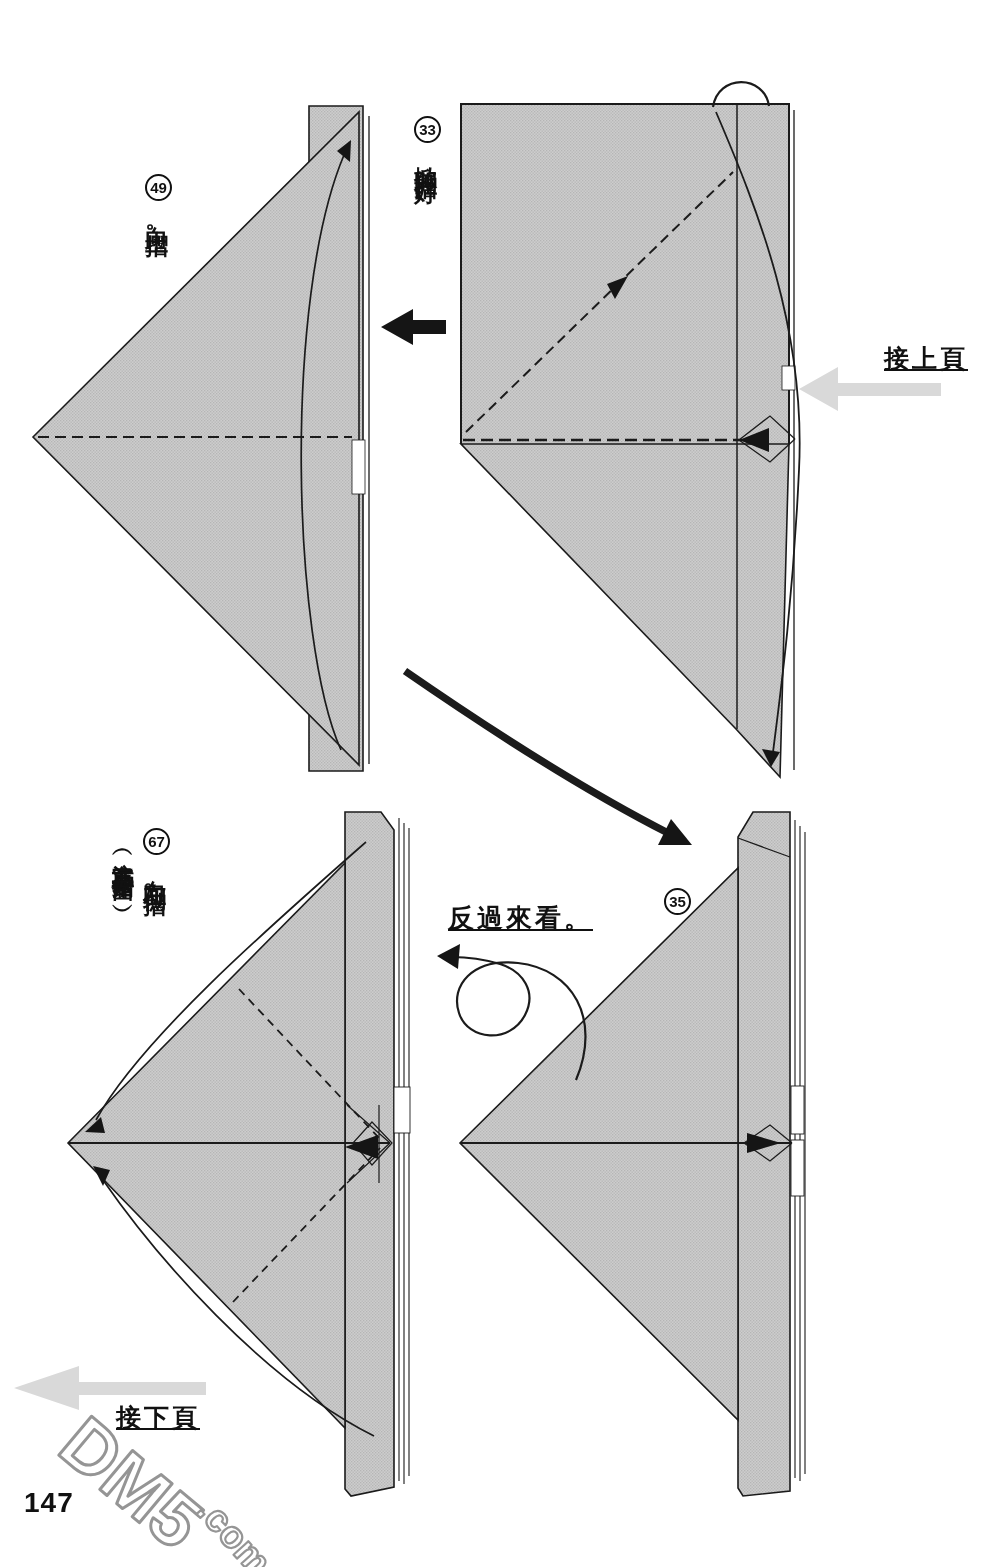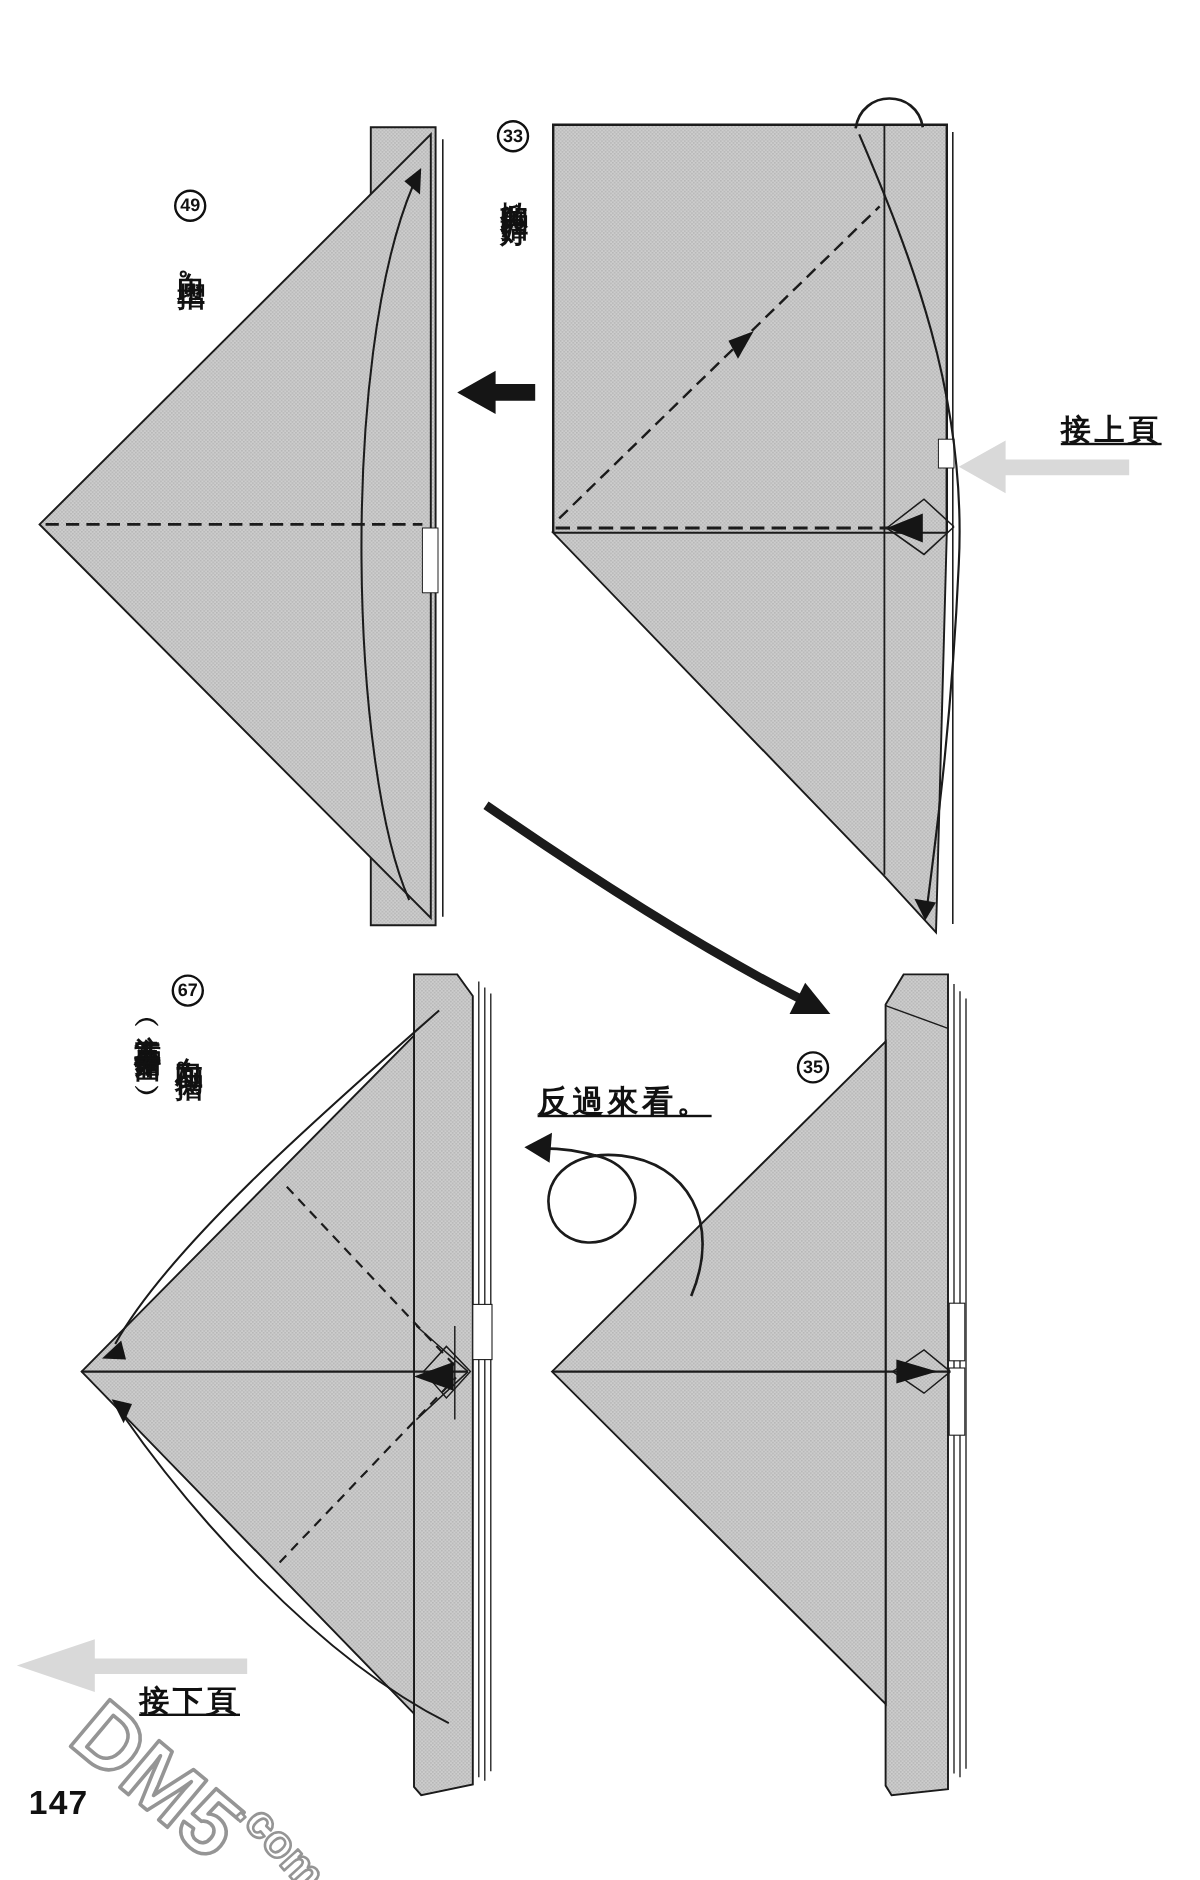--- a/index.html
+++ b/index.html
@@ -1,28 +1,28 @@
 <!DOCTYPE html>
 <html><head>
 <meta charset="utf-8">
 <style>
   html,body{margin:0;padding:0;background:#ffffff;}
   #page{position:relative;width:1000px;height:1567px;background:#ffffff;overflow:hidden;
         font-family:"Liberation Sans", sans-serif;color:#111;}
   #diagram-svg{position:absolute;inset:0;z-index:1;}
   #watermark-svg{position:absolute;inset:0;z-index:3;pointer-events:none;}
-  .vstep{position:absolute;display:flex;flex-direction:column;align-items:flex-end;gap:23px;z-index:2;}
+  .vstep{position:absolute;display:flex;flex-direction:column;align-items:flex-start;gap:6px;z-index:2;margin-top:16px;}
   .circ{width:27px;height:27px;border:2.5px solid #111;border-radius:50%;display:flex;
         align-items:center;justify-content:center;font-weight:700;font-size:15px;background:#fff;
         box-sizing:border-box;line-height:1;}
   .vtext{writing-mode:vertical-rl;font-size:23px;font-weight:700;letter-spacing:5px;line-height:1.05;}
   .vnote{position:absolute;writing-mode:vertical-rl;font-size:22px;font-weight:700;letter-spacing:3px;
          line-height:1.05;z-index:2;}
   .hlabel{position:absolute;font-size:25px;font-weight:700;letter-spacing:3px;z-index:2;white-space:nowrap;text-decoration:underline;}
-  .circ-abs{position:absolute;z-index:2;}
+  .circ-abs{position:absolute;z-index:2;margin-top:12px;}
   #page-number{position:absolute;left:24px;top:1487px;font-size:28px;font-weight:800;
                letter-spacing:1px;z-index:2;}
 </style>
 </head>
 <body>
 
 <div id="page">
 
   <svg id="diagram-svg" viewBox="0 0 1000 1567" width="1000" height="1567">
     <defs>

